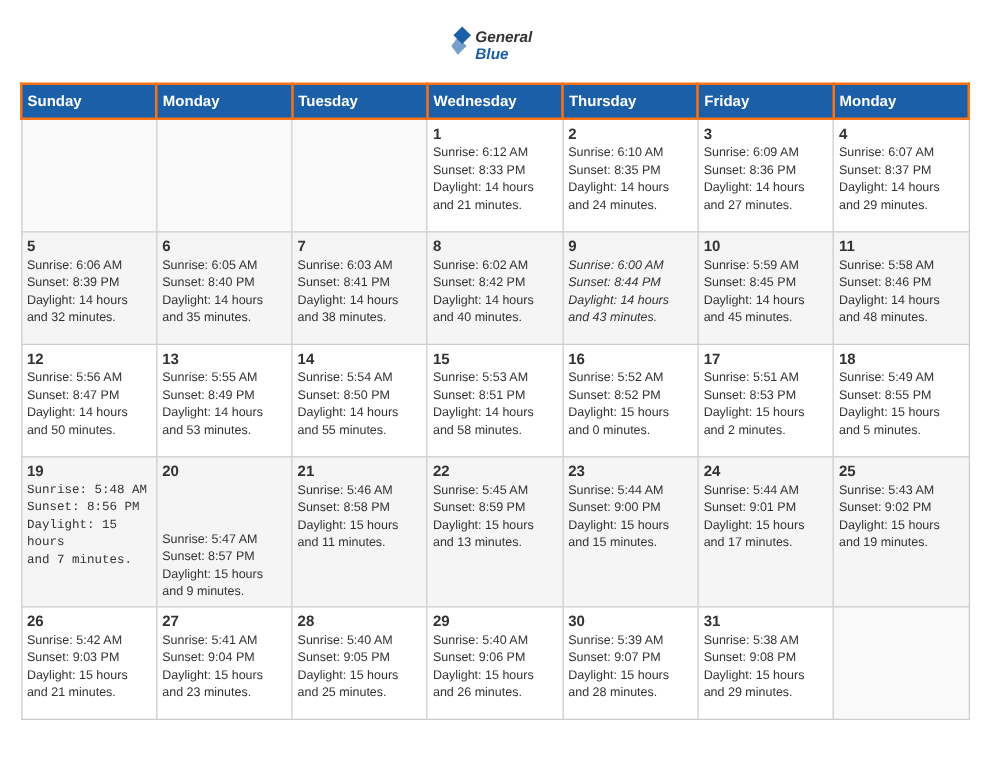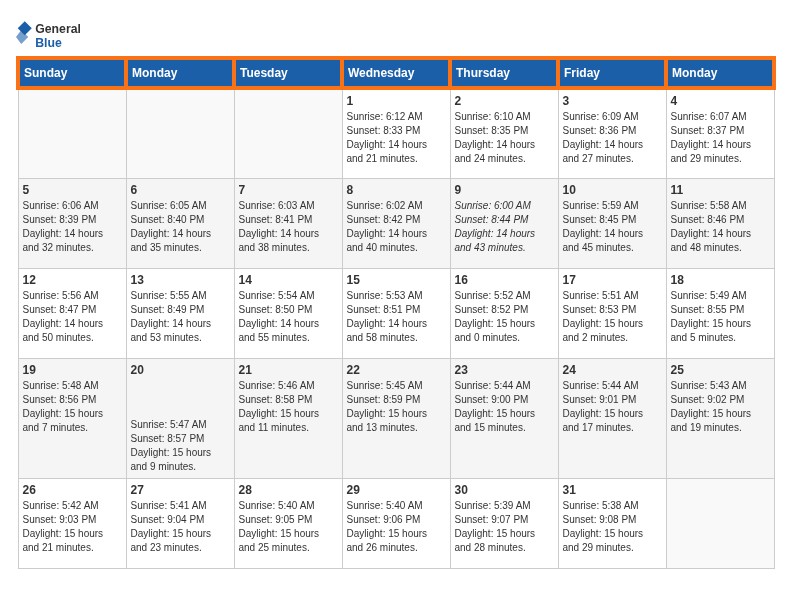--- a/index.html
+++ b/index.html
@@ -5,22 +5,24 @@
     * { box-sizing: border-box; margin: 0; padding: 0; }
     body {
       font-family: Arial, sans-serif;
       background: #fff;
       width: 792px;
       min-height: 612px;
       padding: 16px;
     }
     .header {
       display: flex;
-      justify-content: flex-start;
+      justify-content: center;
       align-items: flex-start;
+      margin-bottom: 10px;
+      font-style: italic;
     }
     .logo {
       display: flex;
       align-items: center;
     }
     .title-block {
       text-align: right;
     }
     .month-title {
       font-size: 32px;
@@ -36,21 +38,21 @@
       border-collapse: collapse;
       table-layout: fixed;
     }
     thead tr th {
       background: #1a5fa8;
       color: #fff;
       font-size: 12px;
       font-weight: bold;
       padding: 6px 4px;
       text-align: left;
-      border: 4px solid #f97316;
+      border: 2px solid #f97316;
     }
     tbody tr td {
       border: 1px solid #ccc;
       vertical-align: top;
       padding: 4px;
       font-size: 10px;
       color: #333;
       height: 90px;
       background: #fff;
     }
@@ -232,21 +234,21 @@
           <div class="day-number">18</div>
           <div class="day-detail" style="white-space: pre-line;">Sunrise: 5:49 AM
 Sunset: 8:55 PM
 Daylight: 15 hours
 and 5 minutes.</div>
         </td>
       </tr>
       <tr>
         <td>
           <div class="day-number">19</div>
-          <div class="day-detail" style="white-space: pre-line;">Sunrise: 5:48 AM
+          <div class="day-detail" style="white-space: pre-line; font-family: Liberation Mono, monospace;">Sunrise: 5:48 AM
 Sunset: 8:56 PM
 Daylight: 15 hours
 and 7 minutes.</div>
         </td>
         <td>
           <div class="day-number">20</div>
           <div class="day-detail" style="white-space: pre-line; margin-top: 41px;">Sunrise: 5:47 AM
 Sunset: 8:57 PM
 Daylight: 15 hours
 and 9 minutes.</div>

